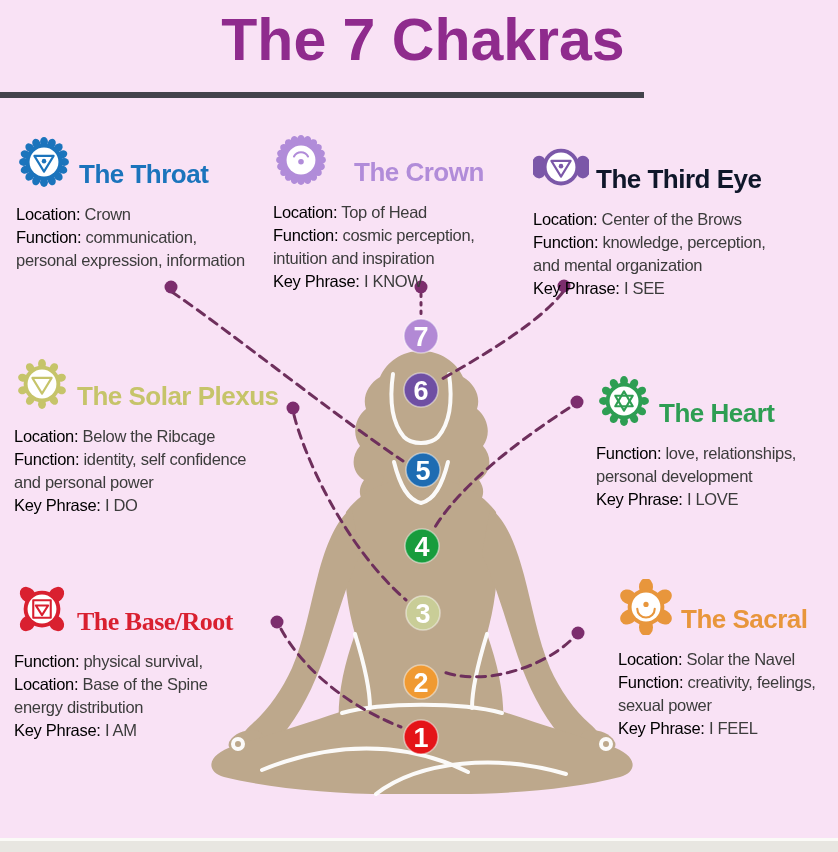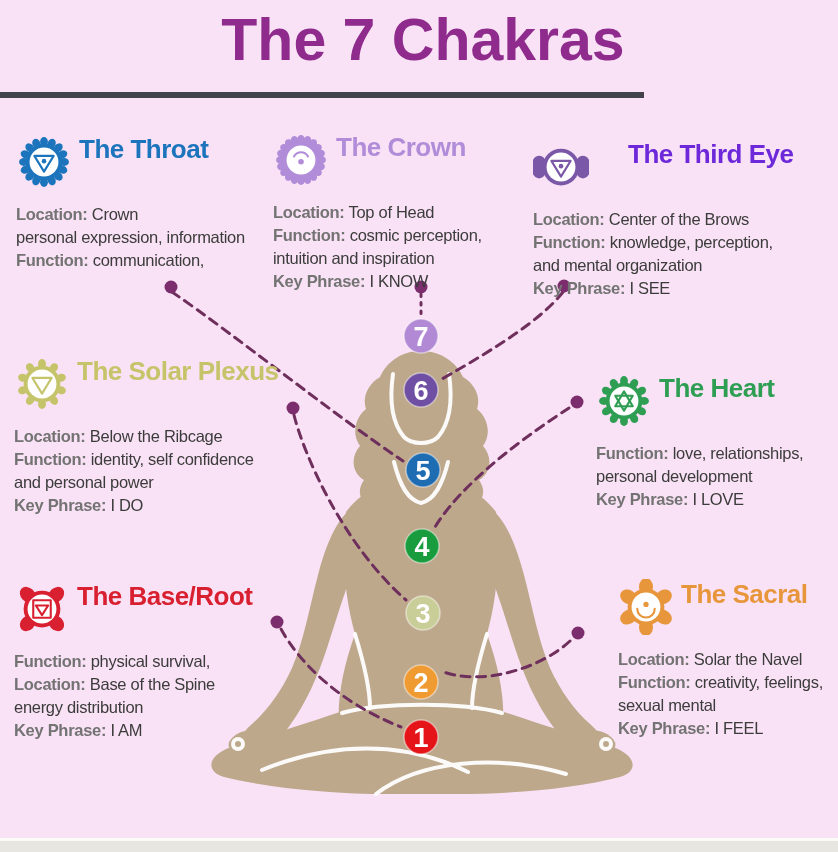--- a/index.html
+++ b/index.html
@@ -10,26 +10,26 @@
   }
   .page-title{
     position:absolute;left:0;top:6px;width:846px;margin:0;
     text-align:center;font-size:59px;font-weight:bold;letter-spacing:0;
   }
   .title-underline{
     position:absolute;left:0;top:92px;width:644px;height:6px;
   }
   svg.scene{position:absolute;left:0;top:0;width:838px;height:852px;pointer-events:none}
   .chakra-block{position:absolute}
-  .block-header{display:flex;align-items:flex-start;gap:7px}
+  .block-header{display:flex;align-items:flex-end;gap:7px}
   .chakra-icon{width:56px;height:56px;flex:0 0 auto;display:block}
   .chakra-icon svg{width:100%;height:100%;display:block}
   .block-title{margin:0;font-size:26px;font-weight:bold;letter-spacing:-0.5px;white-space:nowrap}
   .block-text{margin-top:13px;font-size:16.5px;line-height:23px;letter-spacing:-0.3px;color:#3c3c3c;white-space:nowrap}
-  .block-text .lbl{color:#737373;font-weight:bold}
+  .block-text .lbl{color:#000000;font-weight:normal}
   .pos-throat{left:16px;top:134px}
   .pos-crown{left:273px;top:132px}
   .pos-third_eye{left:533px;top:139px}
   .pos-solar_plexus{left:14px;top:356px}
   .pos-heart{left:596px;top:373px}
   .pos-base_root{left:14px;top:581px}
   .pos-sacral{left:618px;top:579px}
   .bottom-strip{
     position:absolute;left:0;top:838px;width:838px;height:14px;
     background:#e8e6e1;border-top:3px solid #fbfaf7;box-sizing:border-box;
@@ -145,22 +145,22 @@
           <circle cx="0" cy="0" r="21" fill="#1b74bc"></circle>
           <circle cx="0" cy="0" r="16.5" fill="#ffffff"></circle>
           <path fill="none" stroke="#1b74bc" stroke-width="2.4" stroke-linejoin="round" stroke-linecap="round" d="M -11 -7 L 11 -7 L 0 11 Z"></path>
           <circle cx="0" cy="-1" r="2.6" fill="#1b74bc"></circle>
         </svg>
       </span>
     <h2 class="block-title" style="color: rgb(27, 116, 188);">The Throat</h2>
   </div>
   <div class="block-text">
       <div class="line"><b class="lbl">Location:</b><span> Crown</span></div>
+      <div class="line"><b class="lbl">Function:</b><span> communication,</span></div>
       <div class="line"><b class="lbl"></b><span>personal expression, information</span></div>
-      <div class="line"><b class="lbl">Function:</b><span> communication,</span></div>
     </div>
 </section>
 
 <section class="chakra-block pos-crown">
   <div class="block-header">
     <span class="chakra-icon">
         <svg viewBox="-32 -32 64 64">
           <ellipse cx="1.4083438190194562e-15" cy="-23" rx="5.5" ry="4.5" fill="#b18cd9" transform="rotate(-90 1.4083438190194562e-15 -23)"></ellipse>
           <ellipse cx="7.107390870623791" cy="-21.87429987478853" rx="5.5" ry="4.5" fill="#b18cd9" transform="rotate(-72 7.107390870623791 -21.87429987478853)"></ellipse>
           <ellipse cx="13.519060802726882" cy="-18.607390870623792" rx="5.5" ry="4.5" fill="#b18cd9" transform="rotate(-54 13.519060802726882 -18.607390870623792)"></ellipse>
@@ -180,21 +180,21 @@
           <ellipse cx="-21.87429987478853" cy="-7.107390870623798" rx="5.5" ry="4.5" fill="#b18cd9" transform="rotate(198.00000000000003 -21.87429987478853 -7.107390870623798)"></ellipse>
           <ellipse cx="-18.607390870623792" cy="-13.51906080272688" rx="5.5" ry="4.5" fill="#b18cd9" transform="rotate(216 -18.607390870623792 -13.51906080272688)"></ellipse>
           <ellipse cx="-13.519060802726885" cy="-18.60739087062379" rx="5.5" ry="4.5" fill="#b18cd9" transform="rotate(234 -13.519060802726885 -18.60739087062379)"></ellipse>
           <ellipse cx="-7.107390870623794" cy="-21.87429987478853" rx="5.5" ry="4.5" fill="#b18cd9" transform="rotate(252 -7.107390870623794 -21.87429987478853)"></ellipse>
           <circle cx="0" cy="0" r="21" fill="#b18cd9"></circle>
           <circle cx="0" cy="0" r="16.5" fill="#ffffff"></circle>
           <circle cx="0" cy="2" r="3.2" fill="#b18cd9"></circle>
           <path fill="none" stroke="#b18cd9" stroke-width="2.4" stroke-linejoin="round" stroke-linecap="round" d="M -8 -4 A 9 9 0 0 1 8 -4"></path>
         </svg>
       </span>
-    <h2 class="block-title" style="color: rgb(177, 140, 217);">The Crown</h2>
+    <h2 class="block-title" style="color: rgb(177, 140, 217); margin-left: 18px;">The Crown</h2>
   </div>
   <div class="block-text">
       <div class="line"><b class="lbl">Location:</b><span> Top of Head</span></div>
       <div class="line"><b class="lbl">Function:</b><span> cosmic perception,</span></div>
       <div class="line"><b class="lbl"></b><span>intuition and inspiration</span></div>
       <div class="line"><b class="lbl">Key Phrase:</b><span> I KNOW</span></div>
     </div>
 </section>
 
 <section class="chakra-block pos-third_eye">
@@ -202,21 +202,21 @@
     <span class="chakra-icon">
         <svg viewBox="-32 -32 64 64">
           <ellipse cx="25" cy="0" rx="9" ry="13" fill="#7b57a8" transform="rotate(0 25 0)"></ellipse>
           <ellipse cx="-25" cy="3.061616997868383e-15" rx="9" ry="13" fill="#7b57a8" transform="rotate(180 -25 3.061616997868383e-15)"></ellipse>
           <circle cx="0" cy="0" r="21" fill="#7b57a8"></circle>
           <circle cx="0" cy="0" r="16.5" fill="#ffffff"></circle>
           <path fill="none" stroke="#7b57a8" stroke-width="2.4" stroke-linejoin="round" stroke-linecap="round" d="M -11 -7 L 11 -7 L 0 11 Z"></path>
           <circle cx="0" cy="-1" r="2.6" fill="#7b57a8"></circle>
         </svg>
       </span>
-    <h2 class="block-title" style="color: #6d28d9; margin-left: 32px;">The Third Eye</h2>
+    <h2 class="block-title" style="color: #0f172a;">The Third Eye</h2>
   </div>
   <div class="block-text">
       <div class="line"><b class="lbl">Location:</b><span> Center of the Brows</span></div>
       <div class="line"><b class="lbl">Function:</b><span> knowledge, perception,</span></div>
       <div class="line"><b class="lbl"></b><span>and mental organization</span></div>
       <div class="line"><b class="lbl">Key Phrase:</b><span> I SEE</span></div>
     </div>
 </section>
 
 <section class="chakra-block pos-solar_plexus">
@@ -286,21 +286,21 @@
           <ellipse cx="16.263455967290593" cy="16.263455967290593" rx="10" ry="8" fill="#d92030" transform="rotate(45 16.263455967290593 16.263455967290593)"></ellipse>
           <ellipse cx="-16.263455967290593" cy="16.263455967290593" rx="10" ry="8" fill="#d92030" transform="rotate(135 -16.263455967290593 16.263455967290593)"></ellipse>
           <ellipse cx="-16.263455967290597" cy="-16.263455967290593" rx="10" ry="8" fill="#d92030" transform="rotate(225 -16.263455967290597 -16.263455967290593)"></ellipse>
           <ellipse cx="16.26345596729059" cy="-16.263455967290597" rx="10" ry="8" fill="#d92030" transform="rotate(315 16.26345596729059 -16.263455967290597)"></ellipse>
           <circle cx="0" cy="0" r="21" fill="#d92030"></circle>
           <circle cx="0" cy="0" r="16.5" fill="#ffffff"></circle>
           <rect fill="none" stroke="#d92030" stroke-width="2.4" stroke-linejoin="round" stroke-linecap="round" x="-10" y="-10" width="20" height="20"></rect>
           <path fill="none" stroke="#d92030" stroke-width="2.4" stroke-linejoin="round" stroke-linecap="round" d="M -7 -4 L 7 -4 L 0 7 Z"></path>
         </svg>
       </span>
-    <h2 class="block-title" style="color: rgb(217, 32, 48);">The Base/Root</h2>
+    <h2 class="block-title" style="color: rgb(217, 32, 48); font-family: Liberation Serif, serif;">The Base/Root</h2>
   </div>
   <div class="block-text">
       <div class="line"><b class="lbl">Function:</b><span> physical survival,</span></div>
       <div class="line"><b class="lbl">Location:</b><span> Base of the Spine</span></div>
       <div class="line"><b class="lbl"></b><span>energy distribution</span></div>
       <div class="line"><b class="lbl">Key Phrase:</b><span> I AM</span></div>
     </div>
 </section>
 
 <section class="chakra-block pos-sacral">
@@ -317,18 +317,18 @@
           <circle cx="0" cy="0" r="16.5" fill="#ffffff"></circle>
           <path fill="none" stroke="#e8963c" stroke-width="2.4" stroke-linejoin="round" stroke-linecap="round" d="M -10 2 A 10 10 0 0 0 10 2"></path>
           <circle cx="0" cy="-3" r="3" fill="#e8963c"></circle>
         </svg>
       </span>
     <h2 class="block-title" style="color: rgb(232, 150, 60);">The Sacral</h2>
   </div>
   <div class="block-text">
       <div class="line"><b class="lbl">Location:</b><span> Solar the Navel</span></div>
       <div class="line"><b class="lbl">Function:</b><span> creativity, feelings,</span></div>
-      <div class="line"><b class="lbl"></b><span>sexual mental</span></div>
+      <div class="line"><b class="lbl"></b><span>sexual power</span></div>
       <div class="line"><b class="lbl">Key Phrase:</b><span> I FEEL</span></div>
     </div>
 </section>
 
 <div class="bottom-strip"></div>
 
 </body></html>

